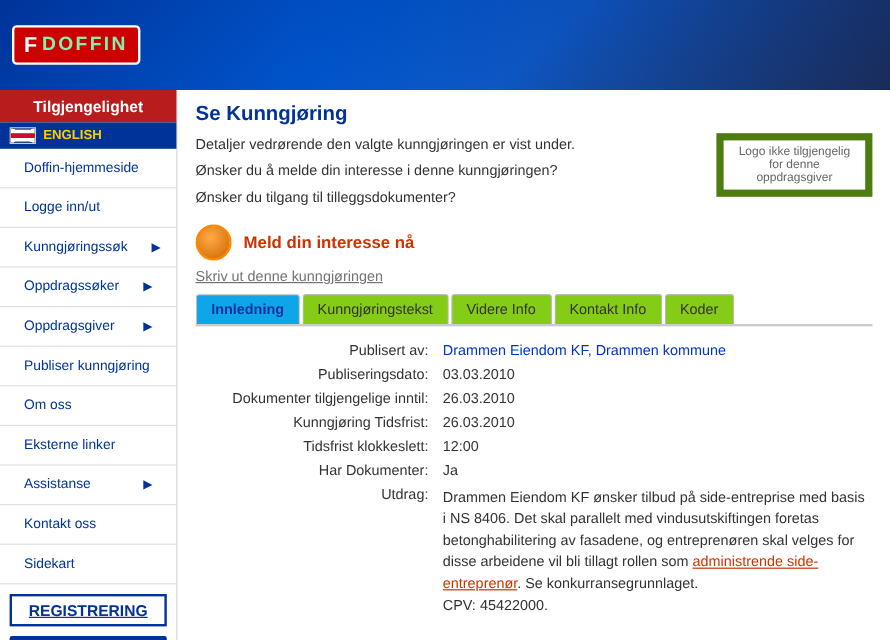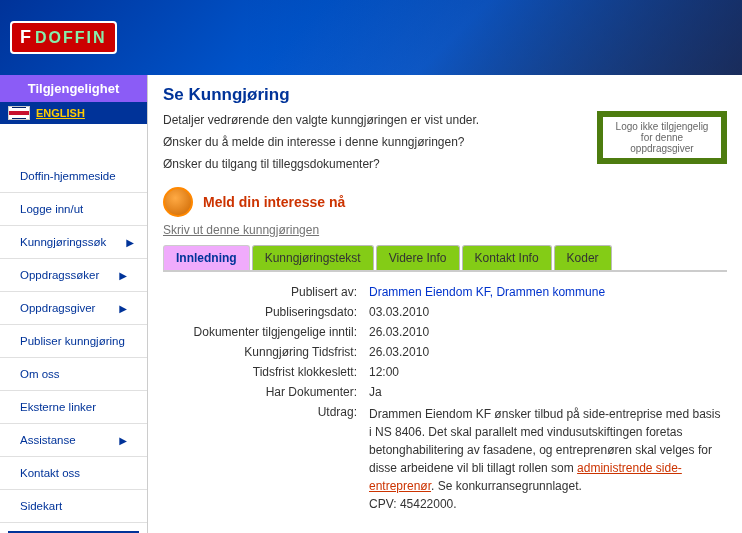--- a/index.html
+++ b/index.html
@@ -46,21 +46,21 @@
     #layout { display: flex; min-height: 458px; }
 
     
     #sidebar {
       width: 148px;
       min-width: 148px;
       background: #fff;
       border-right: 1px solid #ccc;
     }
     .sidebar-section-header {
-      background: #8b5cf6;
+      background: #b91c1c;
       color: #fff;
       font-weight: bold;
       font-size: 13px;
       padding: 6px 10px;
       text-align: center;
     }
     .lang-bar {
       background: #003399;
       padding: 4px 8px;
       display: flex;
@@ -92,27 +92,25 @@
       top: 50%; left: 0; right: 0;
       height: 4px;
       margin-top: -2px;
       background: #C8102E;
       box-shadow: 0 -3px 0 0 #fff, 0 3px 0 0 #fff;
     }
     .lang-link {
       color: #ffcc00;
       font-weight: bold;
       font-size: 11px;
-      text-decoration: underline;
       cursor: pointer;
     }
     .sidebar-nav {
       list-style: none;
       padding: 0;
-      margin-top: 36px;
     }
     .sidebar-nav li {
       border-bottom: 1px solid #e0e0e0;
     }
     .sidebar-nav li a, .sidebar-nav li span {
       display: flex;
       align-items: center;
       justify-content: space-between;
       padding: 5px 10px;
       color: #003399;
@@ -213,21 +211,21 @@
       padding: 5px 12px;
       background: #84cc16;
       border: 1px solid #bbb;
       border-bottom: none;
       cursor: pointer;
       font-size: 12px;
       color: #333;
       border-radius: 3px 3px 0 0;
     }
     .tab.active {
-      background: #f0abfc;
+      background: #0ea5e9;
       border-color: #ccc;
       font-weight: bold;
       color: #003399;
     }
 
     
     .detail-table {
       width: 100%;
       border-collapse: collapse;
       margin-bottom: 8px;

